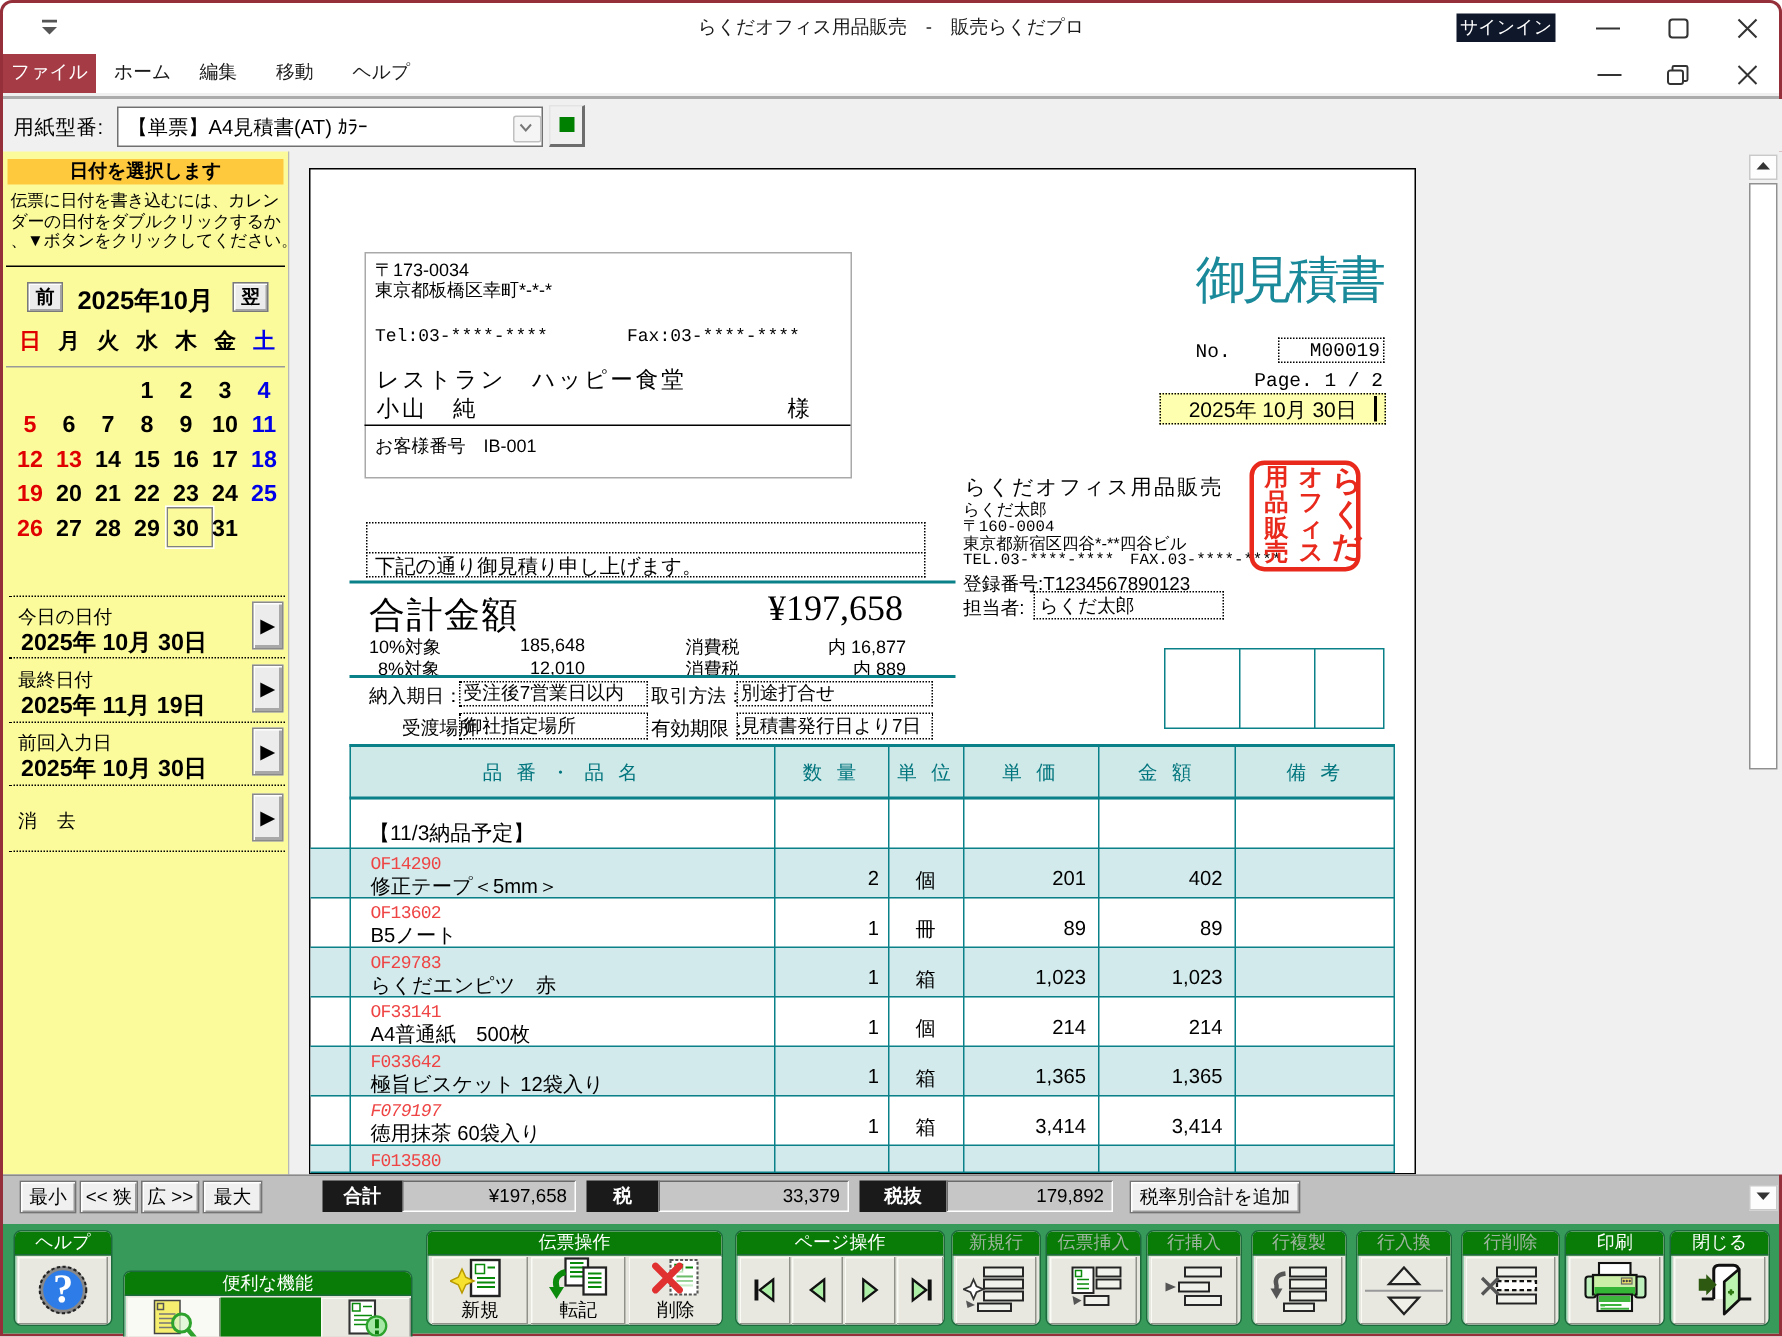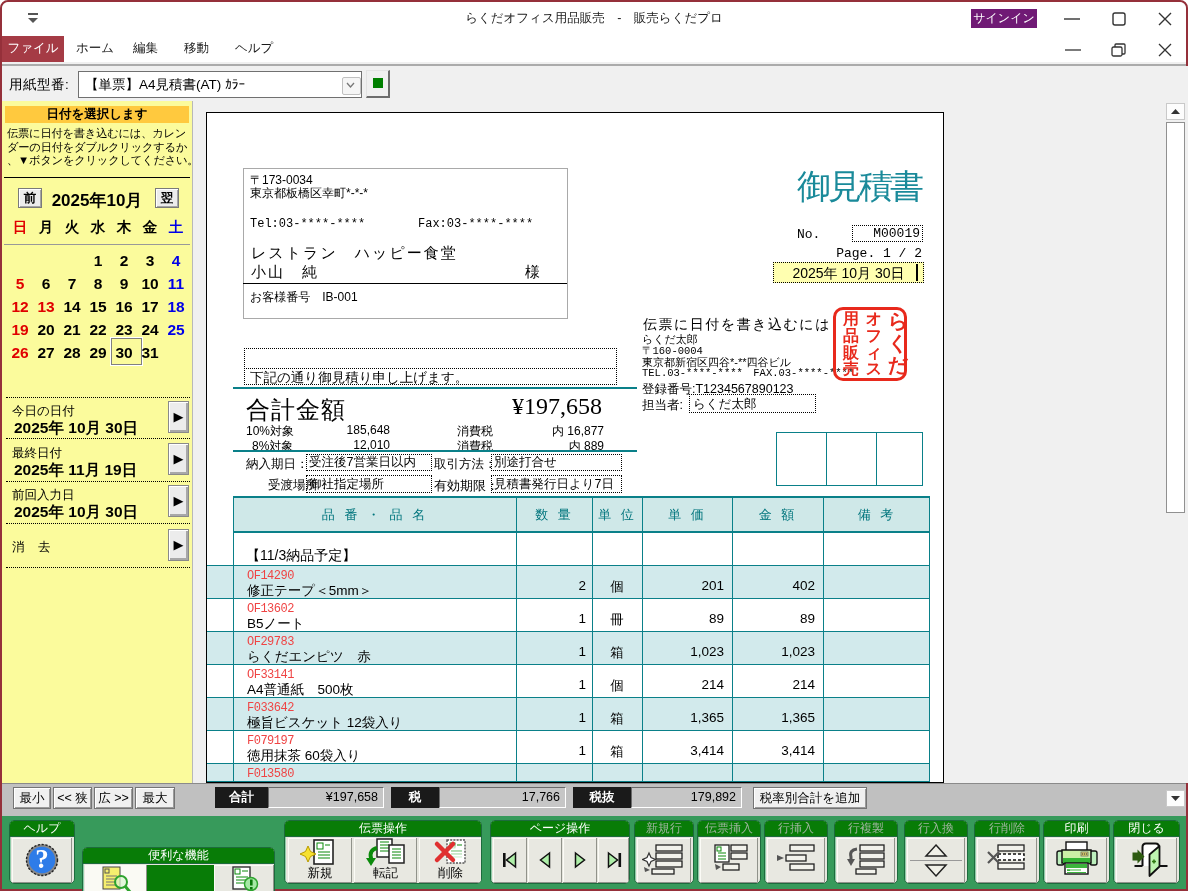--- a/index.html
+++ b/index.html
@@ -1,21 +1,21 @@
 <!DOCTYPE html>
 <html><head><meta charset="utf-8">
 <style>
 html,body{margin:0;padding:0;}
 body{width:1188px;height:891px;overflow:hidden;font-family:"Liberation Sans",sans-serif;position:relative;background:#fff;}
 .ab{position:absolute;}
 #win{position:absolute;left:0;top:0;width:1188px;height:891px;border:2px solid #95303A;box-sizing:border-box;border-radius:8px 8px 0 0;background:#F0F0F0;}
 
 #titlebar{left:0;top:0;width:1184px;height:34px;background:#fff;border-radius:7px 7px 0 0;}
 #apptitle{left:0;top:8px;width:1184px;text-align:center;font-size:12.5px;color:#1a1a1a;}
-#signin{left:969px;top:7px;width:66px;height:19px;background:#701a75;color:#fff;font-size:12px;text-align:center;line-height:19px;}
+#signin{left:969px;top:7px;width:66px;height:19px;background:#0f172a;color:#fff;font-size:12px;text-align:center;line-height:19px;}
 
 #menubar{left:0;top:34px;width:1184px;height:26px;background:#fff;}
 #filetab{left:0;top:0;width:62px;height:26px;background:#A53B45;color:#fff;font-size:12.5px;text-align:center;line-height:25px;}
 .mitem{top:0;height:26px;font-size:12.5px;color:#1a1a1a;line-height:25px;}
 #menuline{left:0;top:62px;width:1184px;height:2px;background:#ABABAB;}
 
 #formrow{left:0;top:64px;width:1188px;height:35px;background:#F0F0F0;}
 #combolabel{left:7px;top:10px;font-size:13.5px;color:#000;letter-spacing:0.5px;}
 #combo{left:76px;top:5px;width:284px;height:27px;background:#fff;border:1px solid #707070;box-sizing:border-box;}
 #combotext{left:6px;top:4px;font-size:13.5px;color:#000;}
@@ -211,21 +211,21 @@
       <div class="ab" style="left:36px;top:170px;width:324px;height:1px;background:#000;"></div>
       <div class="ab c12" style="left:43px;top:176px;">お客様番号　IB-001</div>
 
       <div class="ab" id="title1">御見積書</div>
       <div class="ab mono" style="left:590px;top:114px;font-size:13px;">No.</div>
       <div class="ab dotbox mono" style="left:645px;top:112px;width:71px;height:17px;font-size:13px;text-align:right;line-height:16px;padding-right:2px;">M00019</div>
       <div class="ab mono" style="left:565px;top:133px;width:150px;font-size:13px;text-align:right;">Page. 1 / 2</div>
       <div class="ab" id="datebox">2025年 10月 30日</div>
       <div class="ab" style="left:709px;top:151px;width:2px;height:17px;background:#000;"></div>
 
-      <div class="ab" style="left:436px;top:203px;font-size:14px;letter-spacing:1.5px;">伝票に日付を書き込むには</div>
+      <div class="ab" style="left:436px;top:203px;font-size:14px;letter-spacing:1.5px;">らくだオフィス用品販売</div>
       <div class="ab c11" style="left:435px;top:219px;">らくだ太郎</div>
       <div class="ab c11 mono" style="left:435px;top:231px;font-size:10.5px;">〒160-0004</div>
       <div class="ab c11" style="left:435px;top:242px;">東京都新宿区四谷*-**四谷ビル</div>
       <div class="ab c11 mono" style="left:435px;top:253px;font-size:10.5px;">TEL.03-****-****　FAX.03-****-****</div>
       <div class="ab" style="left:435px;top:268px;font-size:12.5px;">登録番号:T1234567890123</div>
       <div class="ab" style="left:435px;top:284px;font-size:12.5px;">担当者:</div>
       <div class="ab dotbox" style="left:482px;top:281px;width:127px;height:19px;font-size:12.5px;line-height:18px;padding-left:3px;">らくだ太郎</div>
 
       <div class="ab" id="stamp"></div>
       <div id="stampchars">
@@ -311,21 +311,21 @@
           <div class="ab num" style="left:435px;top:564px;width:82px;">214</div>
           <div class="ab num" style="left:525px;top:564px;width:83px;">214</div>
           <div class="ab tealband" style="left:0;top:585px;width:723px;height:33px;border-bottom:1px solid #0a8089;box-sizing:border-box;"></div>
           <div class="ab code" style="left:40px;top:588px;">F033642</div>
           <div class="ab iname" style="left:40px;top:601px;">極旨ビスケット 12袋入り</div>
           <div class="ab num" style="left:309px;top:597px;width:70px;">1</div>
           <div class="ab" style="left:385px;top:597px;width:50px;text-align:center;font-size:13.5px;">箱</div>
           <div class="ab num" style="left:435px;top:597px;width:82px;">1,365</div>
           <div class="ab num" style="left:525px;top:597px;width:83px;">1,365</div>
           <div class="ab" style="left:0;top:618px;width:723px;height:33px;border-bottom:1px solid #0a8089;box-sizing:border-box;"></div>
-          <div class="ab code" style="left:40px;top:621px;">F079197</div>
+          <div class="ab code" style="left:40px;top:621px;font-style:italic;">F079197</div>
           <div class="ab iname" style="left:40px;top:634px;">徳用抹茶 60袋入り</div>
           <div class="ab num" style="left:309px;top:630px;width:70px;">1</div>
           <div class="ab" style="left:385px;top:630px;width:50px;text-align:center;font-size:13.5px;">箱</div>
           <div class="ab num" style="left:435px;top:630px;width:82px;">3,414</div>
           <div class="ab num" style="left:525px;top:630px;width:83px;">3,414</div>
           <div class="ab tealband" style="left:0;top:651px;width:723px;height:18px;border-bottom:1px solid #0a8089;box-sizing:border-box;"></div>
           <div class="ab code" style="left:40px;top:654px;">F013580</div>
           <div class="ab" style="left:26px;top:383px;width:1px;height:286px;background:#0a8089;"></div>
           <div class="ab" style="left:309px;top:383px;width:1px;height:286px;background:#0a8089;"></div>
           <div class="ab" style="left:385px;top:383px;width:1px;height:286px;background:#0a8089;"></div>
@@ -347,21 +347,21 @@
         <path d="M3 4 L7.5 9 L12 4 Z" fill="#333"></path>
       </svg></div>
   <div class="ab" id="statusbar">
     <div class="ab sbtn" style="left:11px;width:38px;">最小</div>
     <div class="ab sbtn" style="left:51px;width:39px;">&lt;&lt; 狭</div>
     <div class="ab sbtn" style="left:92px;width:39px;">広 &gt;&gt;</div>
     <div class="ab sbtn" style="left:133px;width:40px;">最大</div>
     <div class="ab blabel" style="left:213px;width:53px;">合計</div>
     <div class="ab bfield" style="left:266px;width:116px;">¥197,658</div>
     <div class="ab blabel" style="left:389px;width:48px;">税</div>
-    <div class="ab bfield" style="left:437px;width:127px;">17,766</div>
+    <div class="ab bfield" style="left:437px;width:127px;">33,379</div>
     <div class="ab blabel" style="left:571px;width:58px;">税抜</div>
     <div class="ab bfield" style="left:629px;width:111px;">179,892</div>
     <div class="ab sbtn" style="left:751px;width:114px;">税率別合計を追加</div>
   </div>
   <div class="ab" id="toolbar">
       <div class="ab grp" style="left:7px;width:66px;">
         <div class="ghdr">ヘルプ</div>
         <div class="ab gbtn" style="left:2px;width:60px;">
           <svg width="40" height="42" viewBox="0 0 40 42" style="top:1px;">
             <circle cx="20" cy="21" r="14.5" fill="#2E7CE8" stroke="#888" stroke-width="2.6"></circle>

